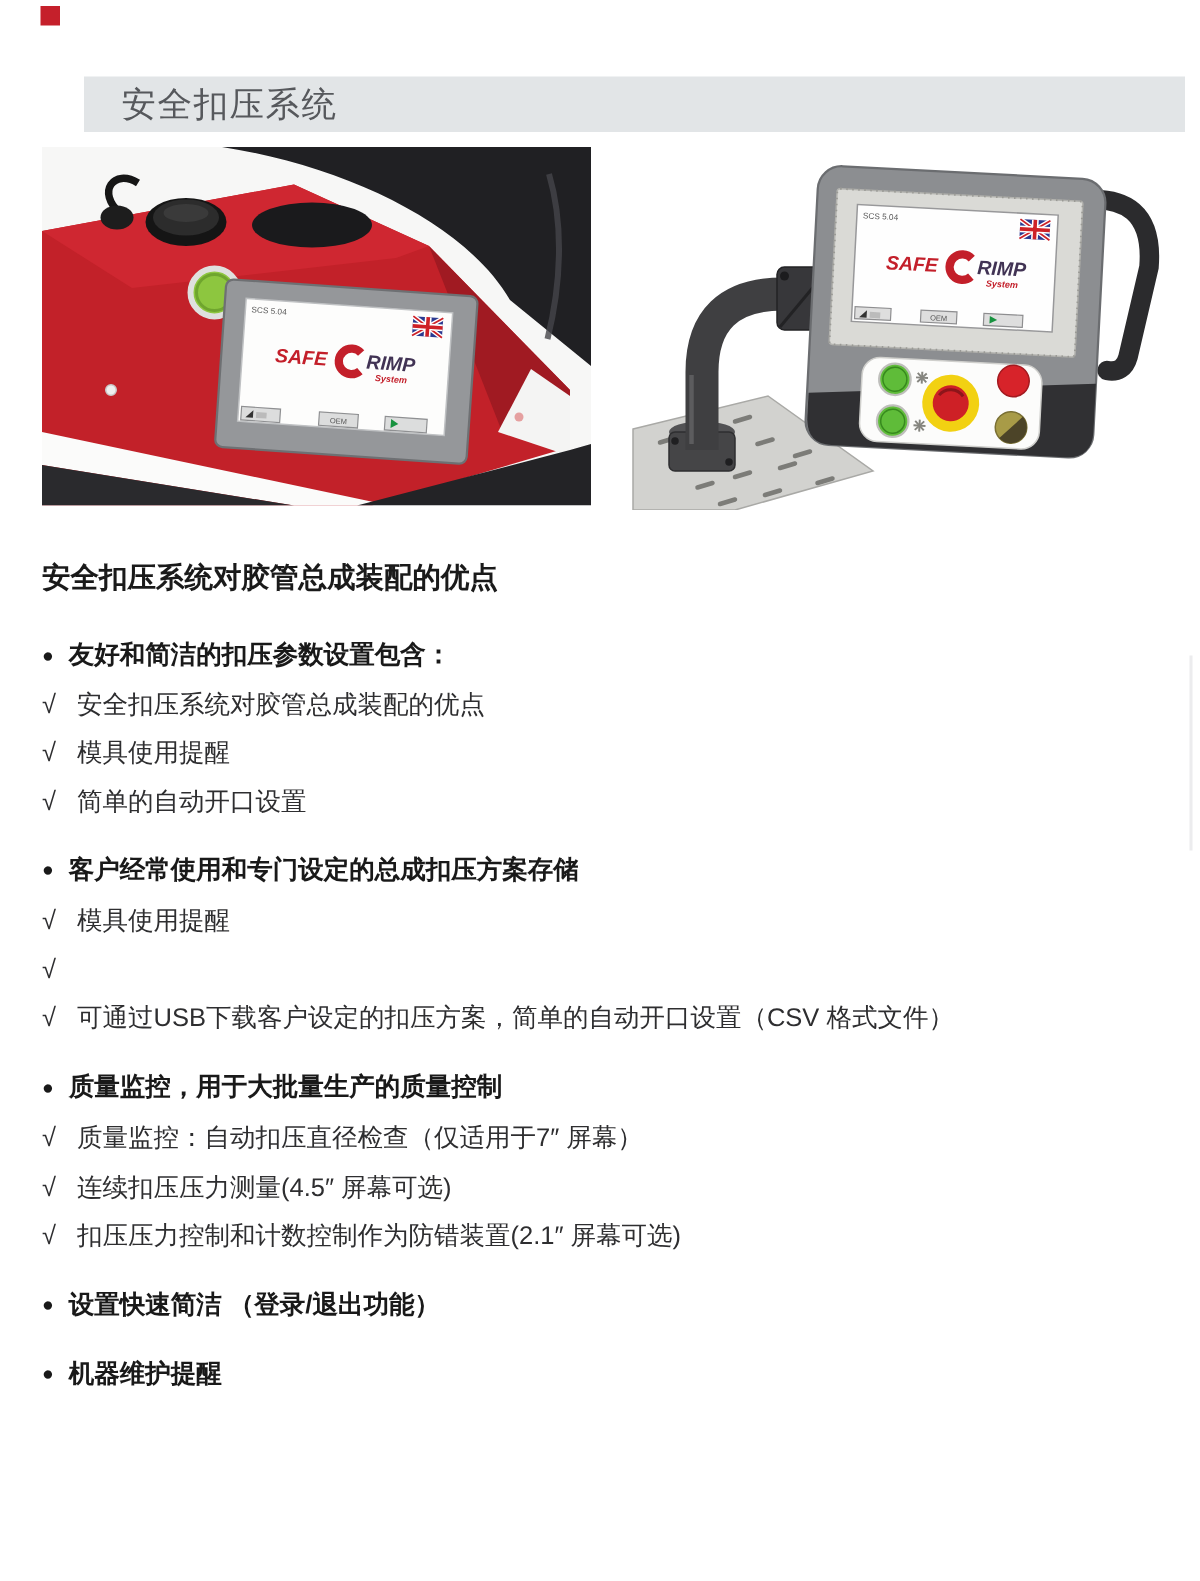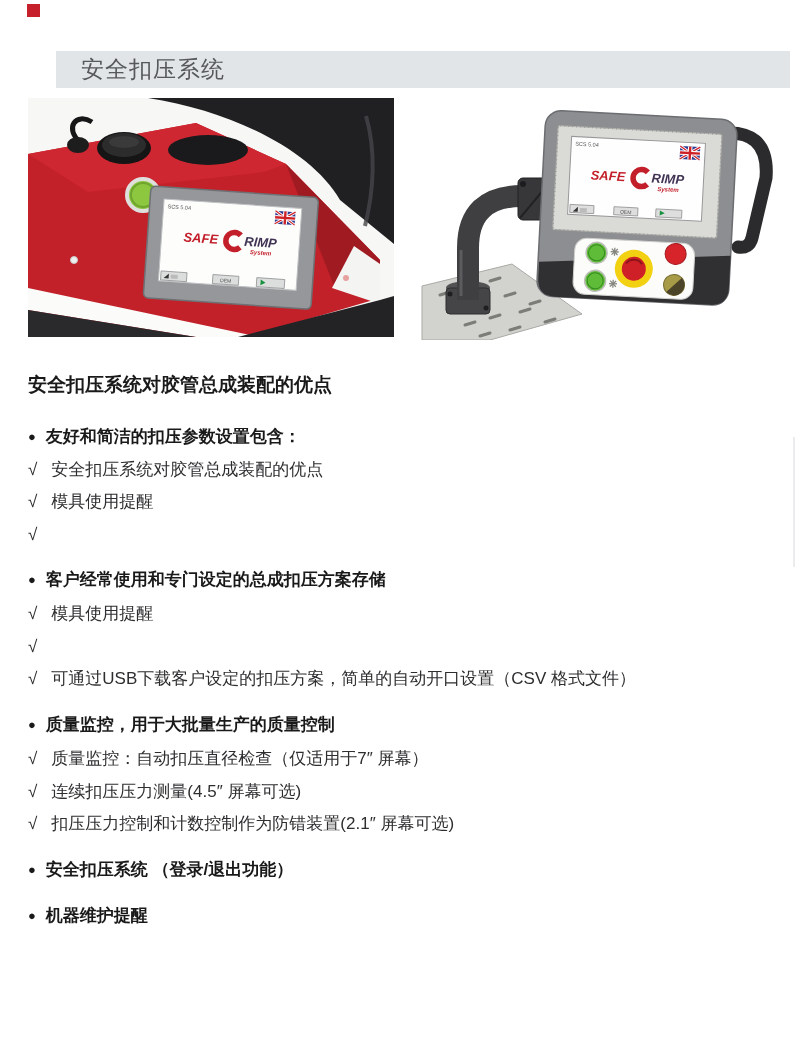--- a/index.html
+++ b/index.html
@@ -183,20 +183,21 @@
   <div class="row check" style="top:458px">
     <span class="mk">√</span>
     <span class="tx">安全扣压系统对胶管总成装配的优点</span>
   </div>
   <div class="row check" style="top:490px">
     <span class="mk">√</span>
     <span class="tx">模具使用提醒</span>
   </div>
   <div class="row check" style="top:523px">
     <span class="mk">√</span>
+    <span class="tx">简单的自动开口设置</span>
   </div>
   <div class="row bullet" style="top:568px">
     <span class="mk">●</span>
     <span class="tx">客户经常使用和专门设定的总成扣压方案存储</span>
   </div>
   <div class="row check" style="top:602px">
     <span class="mk">√</span>
     <span class="tx">模具使用提醒</span>
   </div>
   <div class="row check" style="top:635px">
@@ -217,20 +218,20 @@
   <div class="row check" style="top:780px">
     <span class="mk">√</span>
     <span class="tx">连续扣压压力测量(4.5″ 屏幕可选)</span>
   </div>
   <div class="row check" style="top:812px">
     <span class="mk">√</span>
     <span class="tx">扣压压力控制和计数控制作为防错装置(2.1″ 屏幕可选)</span>
   </div>
   <div class="row bullet" style="top:858px">
     <span class="mk">●</span>
-    <span class="tx">安全扣压系统 （登录/退出功能）</span>
+    <span class="tx">设置快速简洁 （登录/退出功能）</span>
   </div>
   <div class="row bullet" style="top:904px">
     <span class="mk">●</span>
     <span class="tx">机器维护提醒</span>
   </div>
 
 </div>
 
 </body></html>

